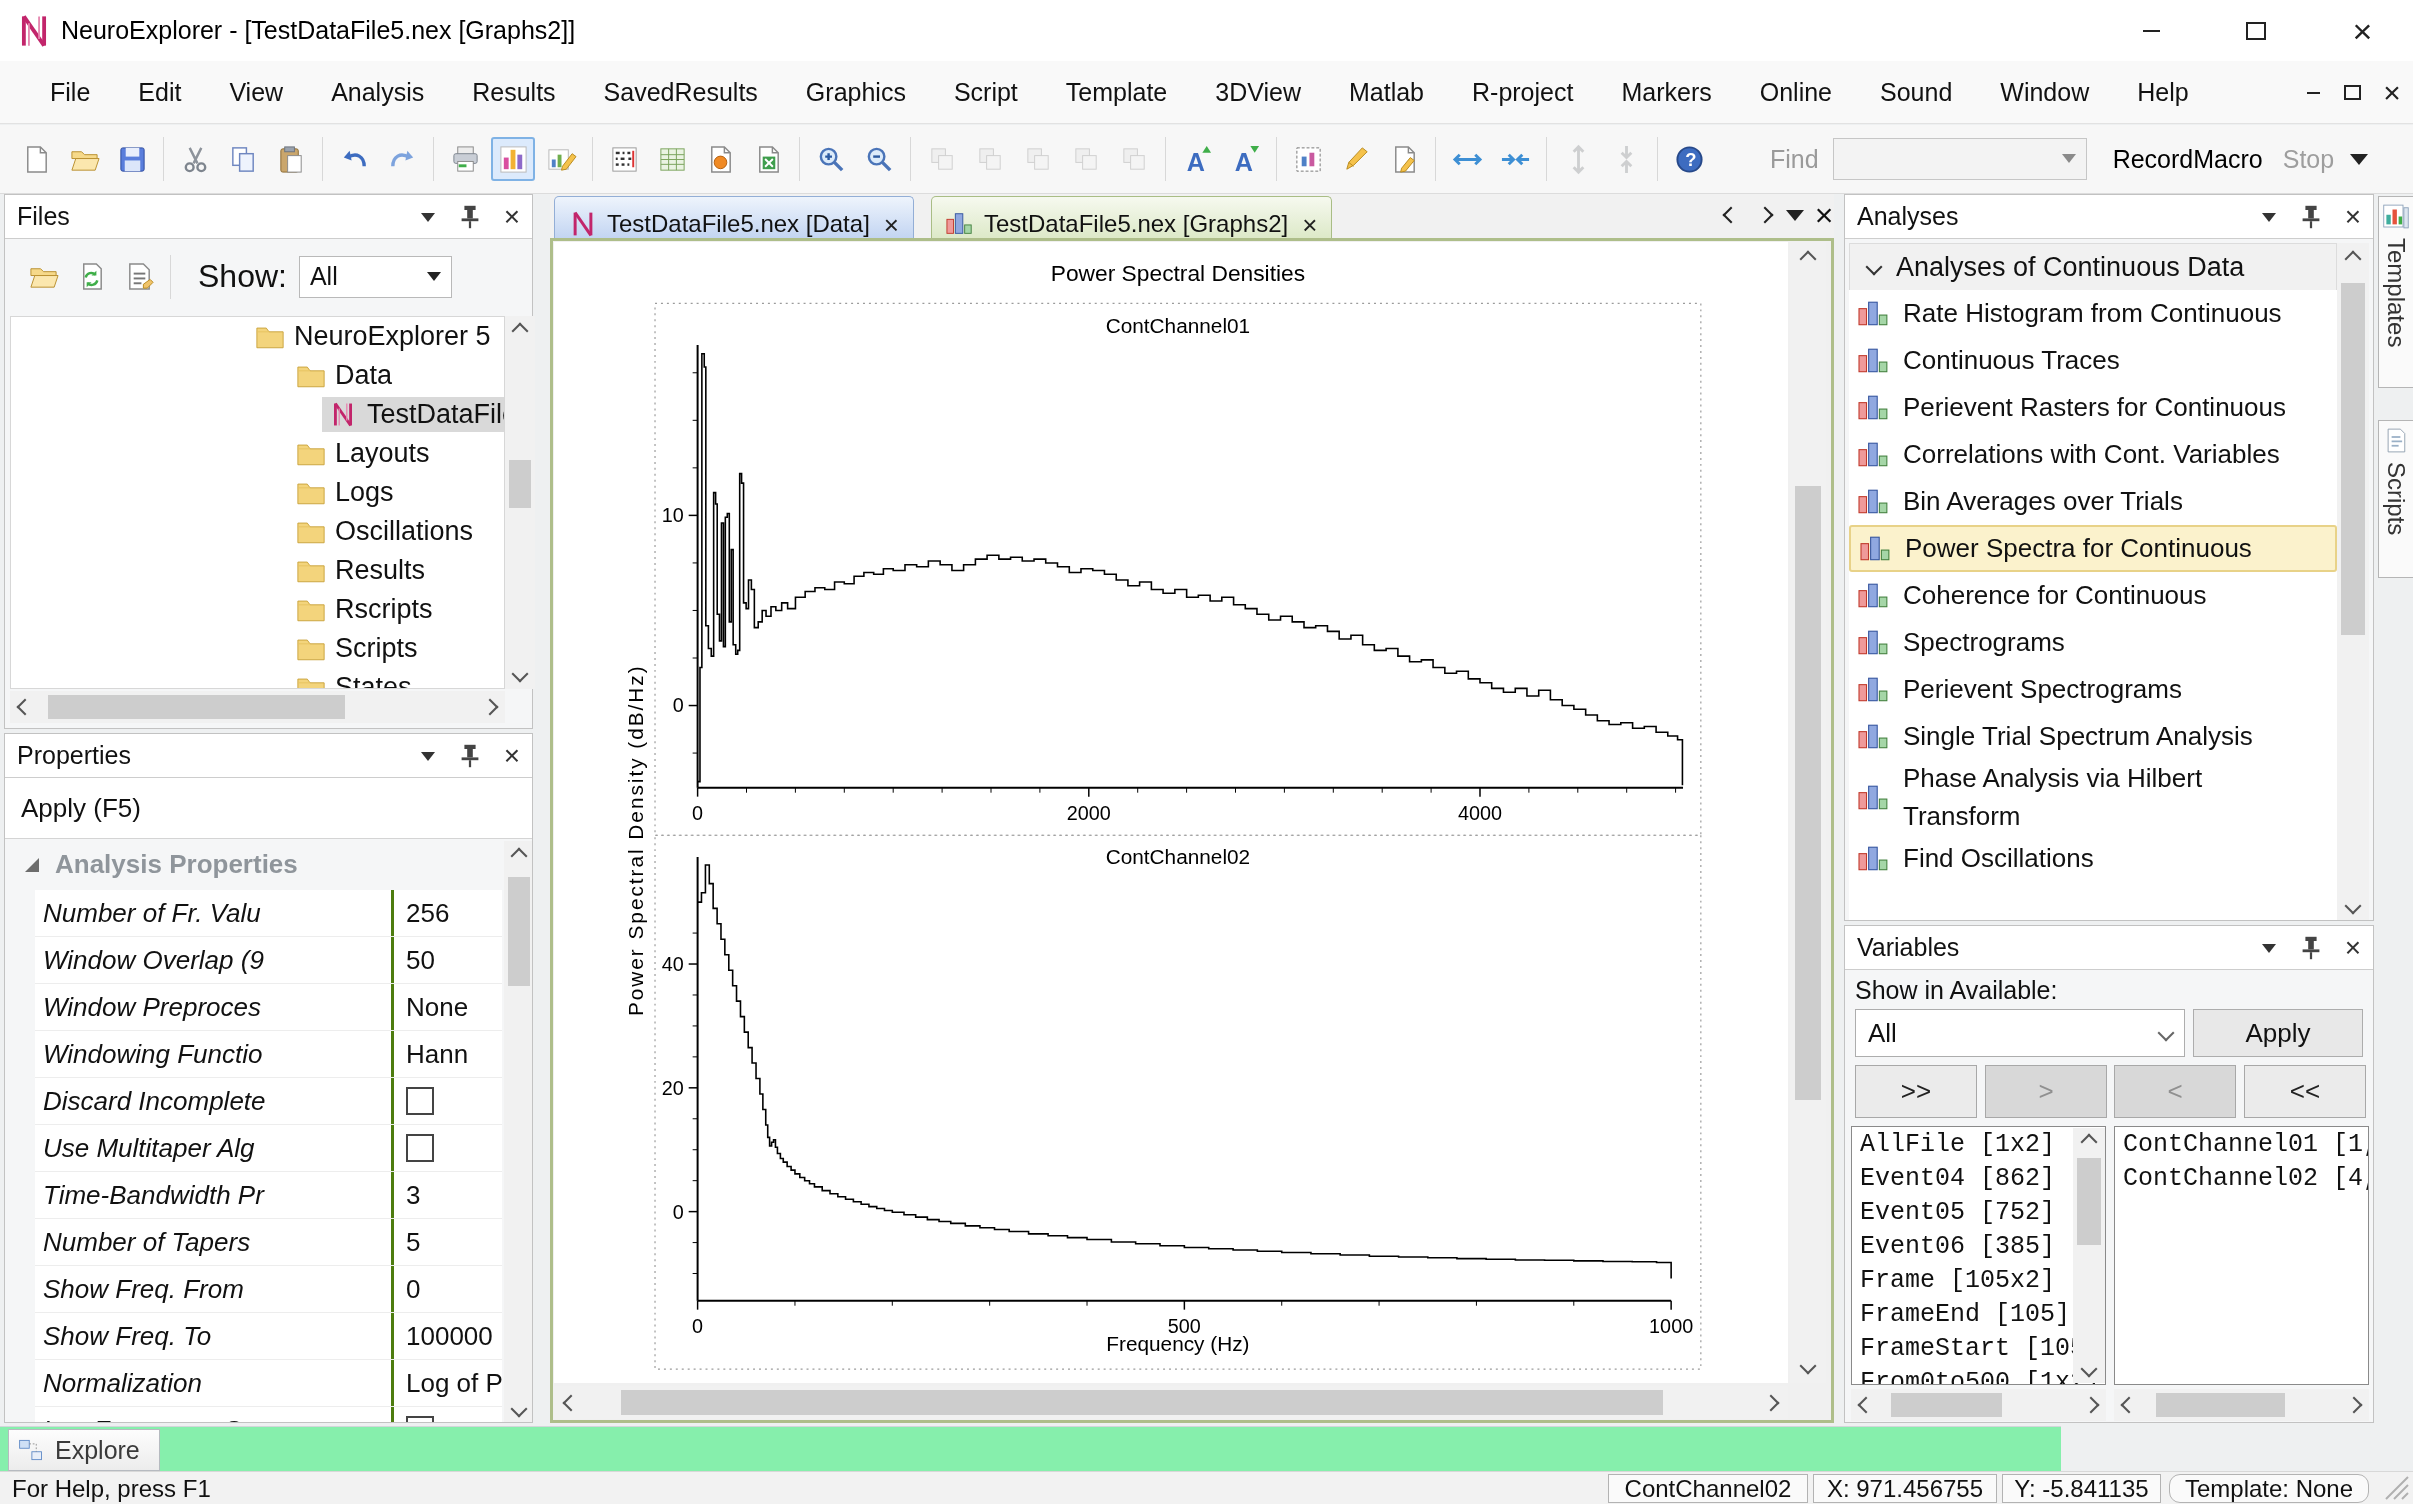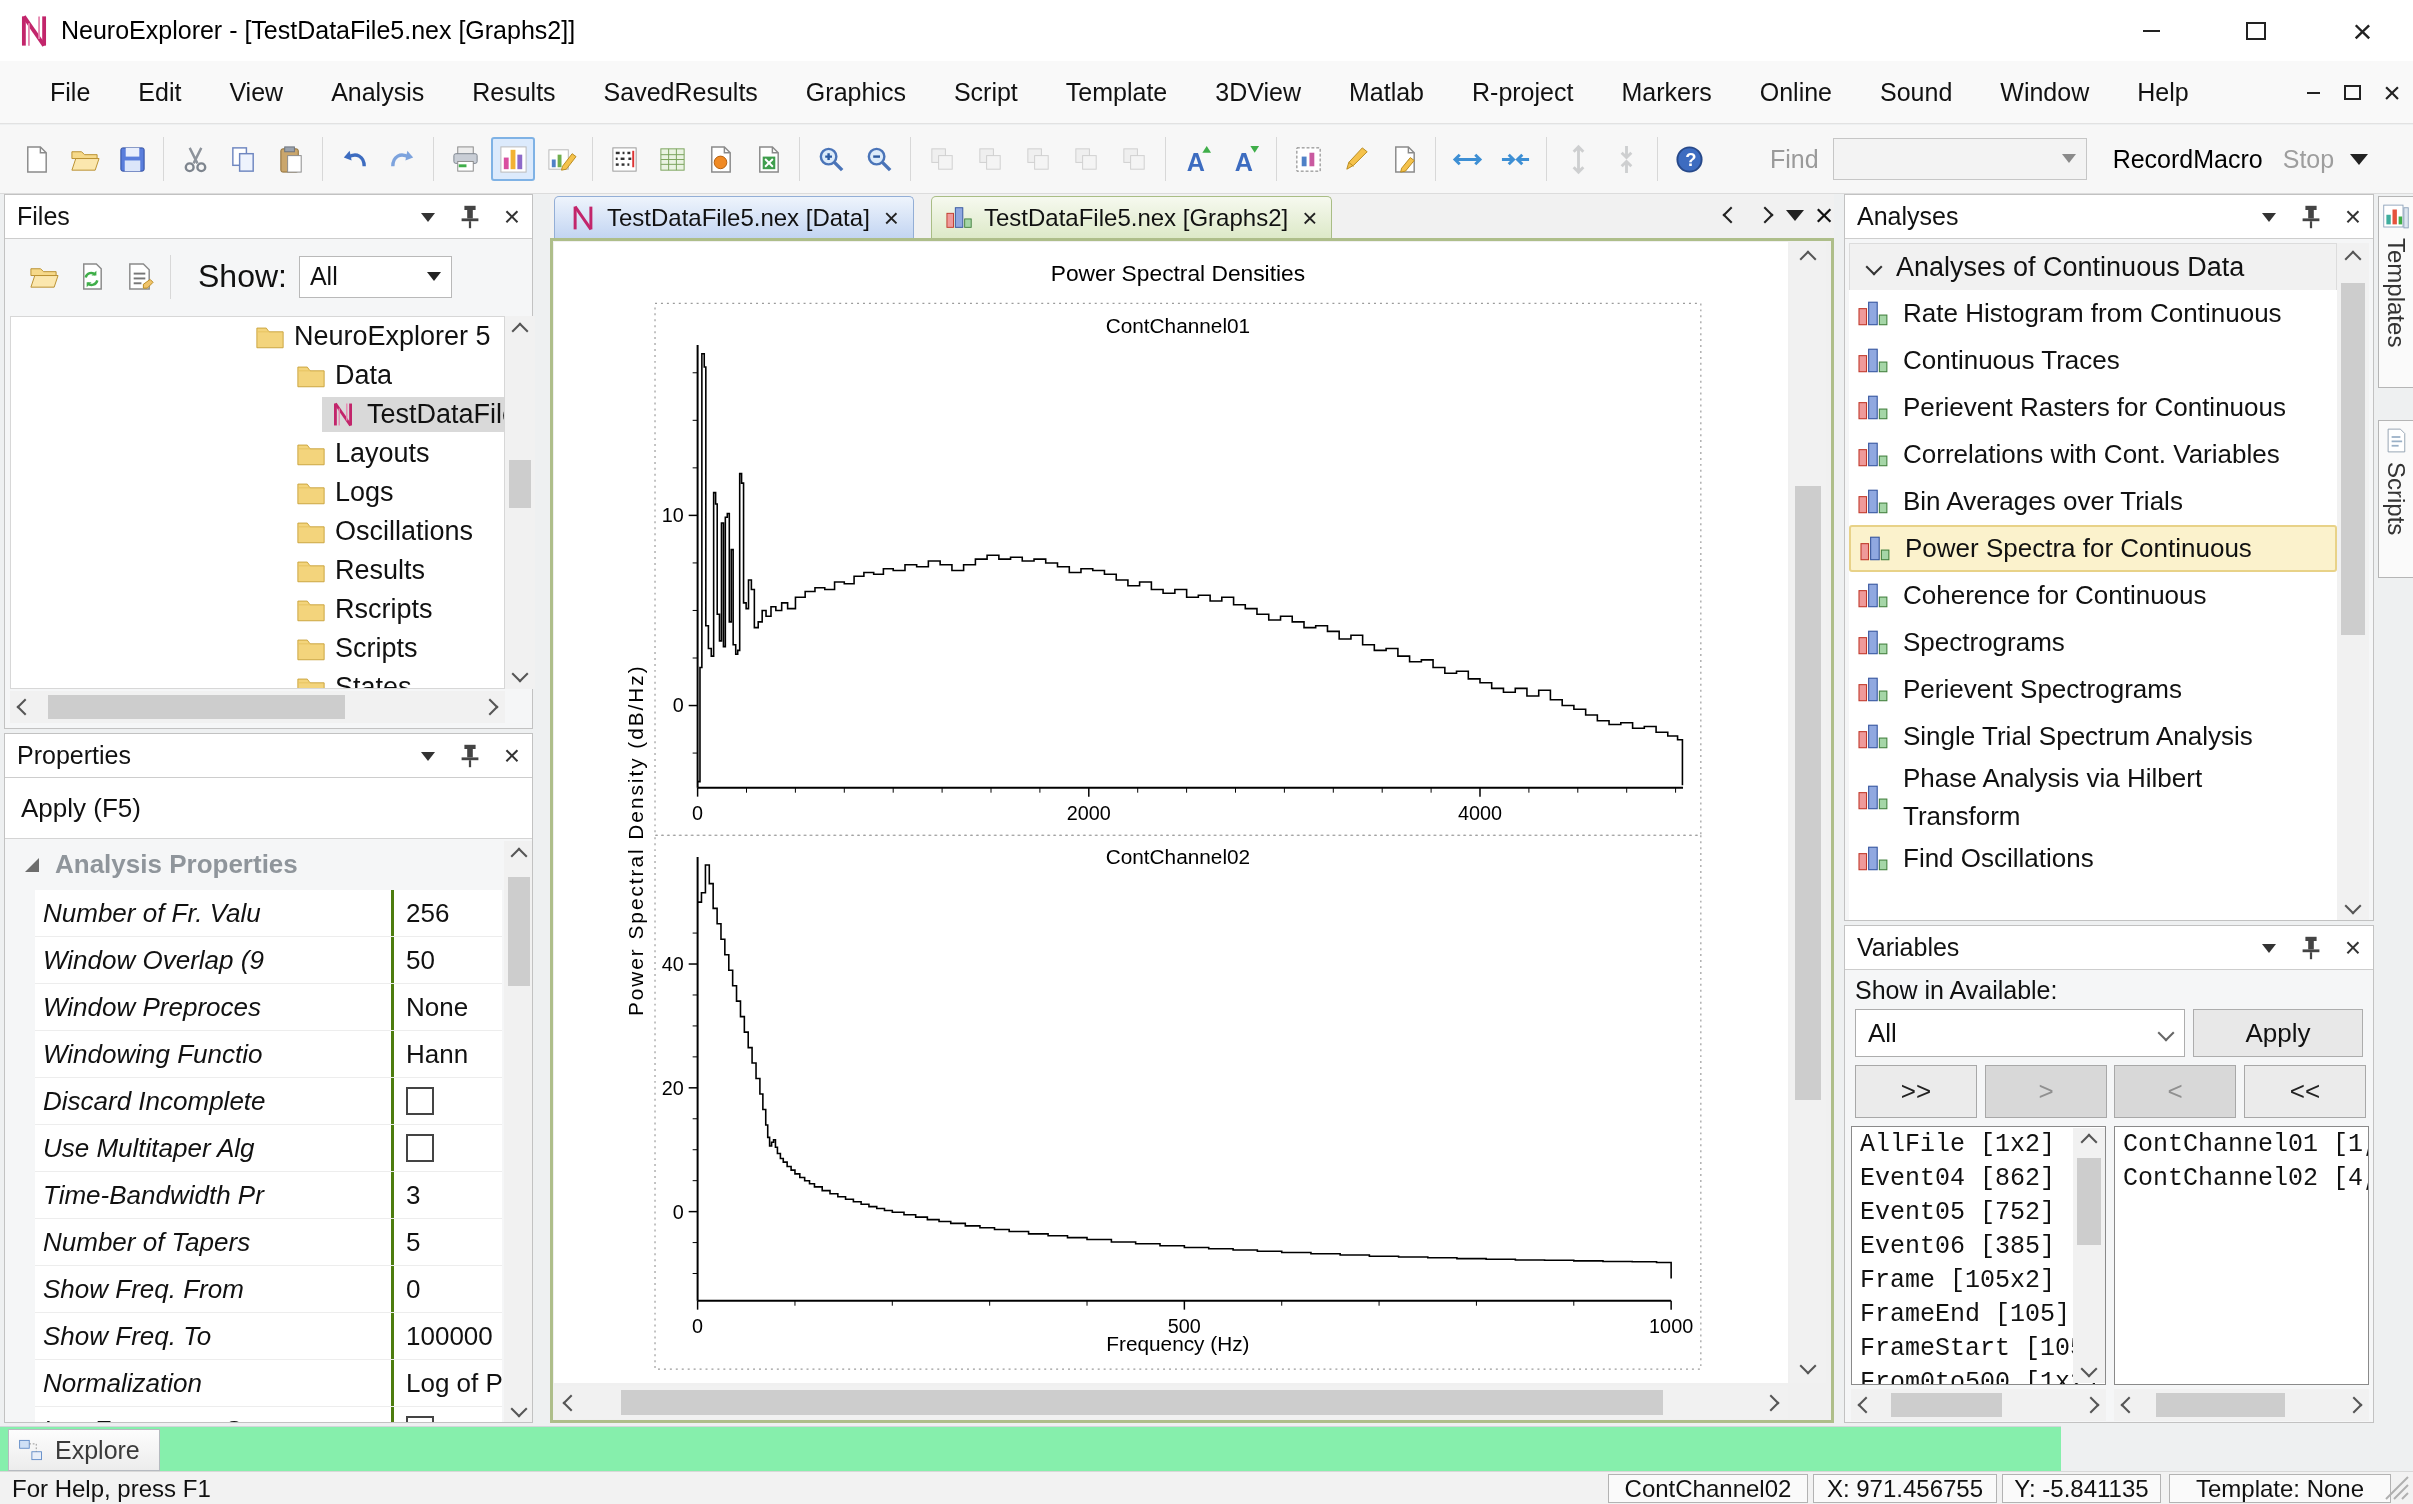--- a/index.html
+++ b/index.html
@@ -74,21 +74,21 @@
   #props-group .tri-corner{width:0;height:0;border-bottom:14px solid #6d6d6d;border-left:14px solid transparent;margin:0 16px 0 20px;}
   #props-group .glabel{font-size:26px;font-weight:bold;color:#8f959b;}
   #props-rows{position:absolute;left:30px;top:156px;right:30px;bottom:0;background:#fff;overflow:hidden;}
   .prow{height:46px;border-bottom:1px solid #ededed;display:flex;align-items:center;font-size:26px;}
   .prow .plabel{width:348px;padding-left:8px;white-space:nowrap;overflow:hidden;flex:none;border-right:3px solid #4d7c0f;height:100%;display:flex;align-items:center;font-style:italic;}
   .prow .pvalue{padding-left:12px;white-space:nowrap;overflow:hidden;}
   .pcheck{width:24px;height:24px;border:2px solid #444;background:#fff;margin-left:12px;}
   #props-vsb{left:499px;top:107px;width:30px;height:583px;}
   
   #tabstrip{left:550px;top:194px;width:1284px;height:44px;background:#f1f1f1;}
-  .dtab{position:absolute;top:2px;height:42px;display:flex;align-items:center;gap:10px;padding:0 14px;box-sizing:border-box;border-radius:5px 5px 0 0;font-size:24px;}
+  .dtab{position:absolute;top:2px;height:42px;display:flex;align-items:flex-end;gap:10px;padding:0 14px;box-sizing:border-box;border-radius:5px 5px 0 0;font-size:24px;}
   .dtab svg{width:28px;height:28px;}
   .dtab .tabx{font-size:26px;line-height:1;color:#222;margin-left:4px;}
   #tab-data{left:4px;background:linear-gradient(#eef4fc,#c3d5f2);border:1px solid #93aed6;border-bottom:none;}
   #tab-graphs{left:381px;background:linear-gradient(#f6f9ef,#dde9c8);border:1px solid #a9bd85;border-bottom:none;}
   .tabnav{position:absolute;top:6px;width:30px;height:30px;display:flex;align-items:center;justify-content:center;}
   #doc-frame{left:550px;top:238px;width:1284px;height:1185px;border:3px solid #aebe8a;background:#f0f0f0;box-sizing:border-box;}
   #doc-canvas{left:554px;top:242px;width:1234px;height:1141px;background:#fff;}
   #doc-vsb{left:1790px;top:242px;width:36px;height:1141px;}
   #doc-hsb{left:554px;top:1386px;width:1234px;height:33px;}
   #doc-svg text{font-family:"Liberation Sans","DejaVu Sans",sans-serif;fill:#000;}
@@ -1097,21 +1097,21 @@
       <span>Explore</span>
     </div>
   </div>
 
   <div class="abs" id="statusbar">
     <div id="status-help">For Help, press F1</div>
     <div id="status-segs">
         <div class="statseg" style="left: 1608px; width: 200px;">ContChannel02</div>
         <div class="statseg" style="left: 1813px; width: 184px;">X: 971.456755</div>
         <div class="statseg" style="left: 2002px; width: 159px;">Y: -5.841135</div>
-        <div class="statseg" style="left: 2169px; width: 222px;">Template: None</div>
+        <div class="statseg" style="left: 2169px; width: 200px; border-radius: 11px;">Template: None</div>
       </div>
     <svg class="abs" style="left:2382px;top:1px;" width="28" height="30" viewBox="0 0 28 30">
         <path d="M26 4L4 26M26 12L12 26M26 20L20 26" stroke="#b0b0b0" stroke-width="2" fill="none"></path>
       </svg>
   </div>
 
 </div>
 
 
 </body></html>

